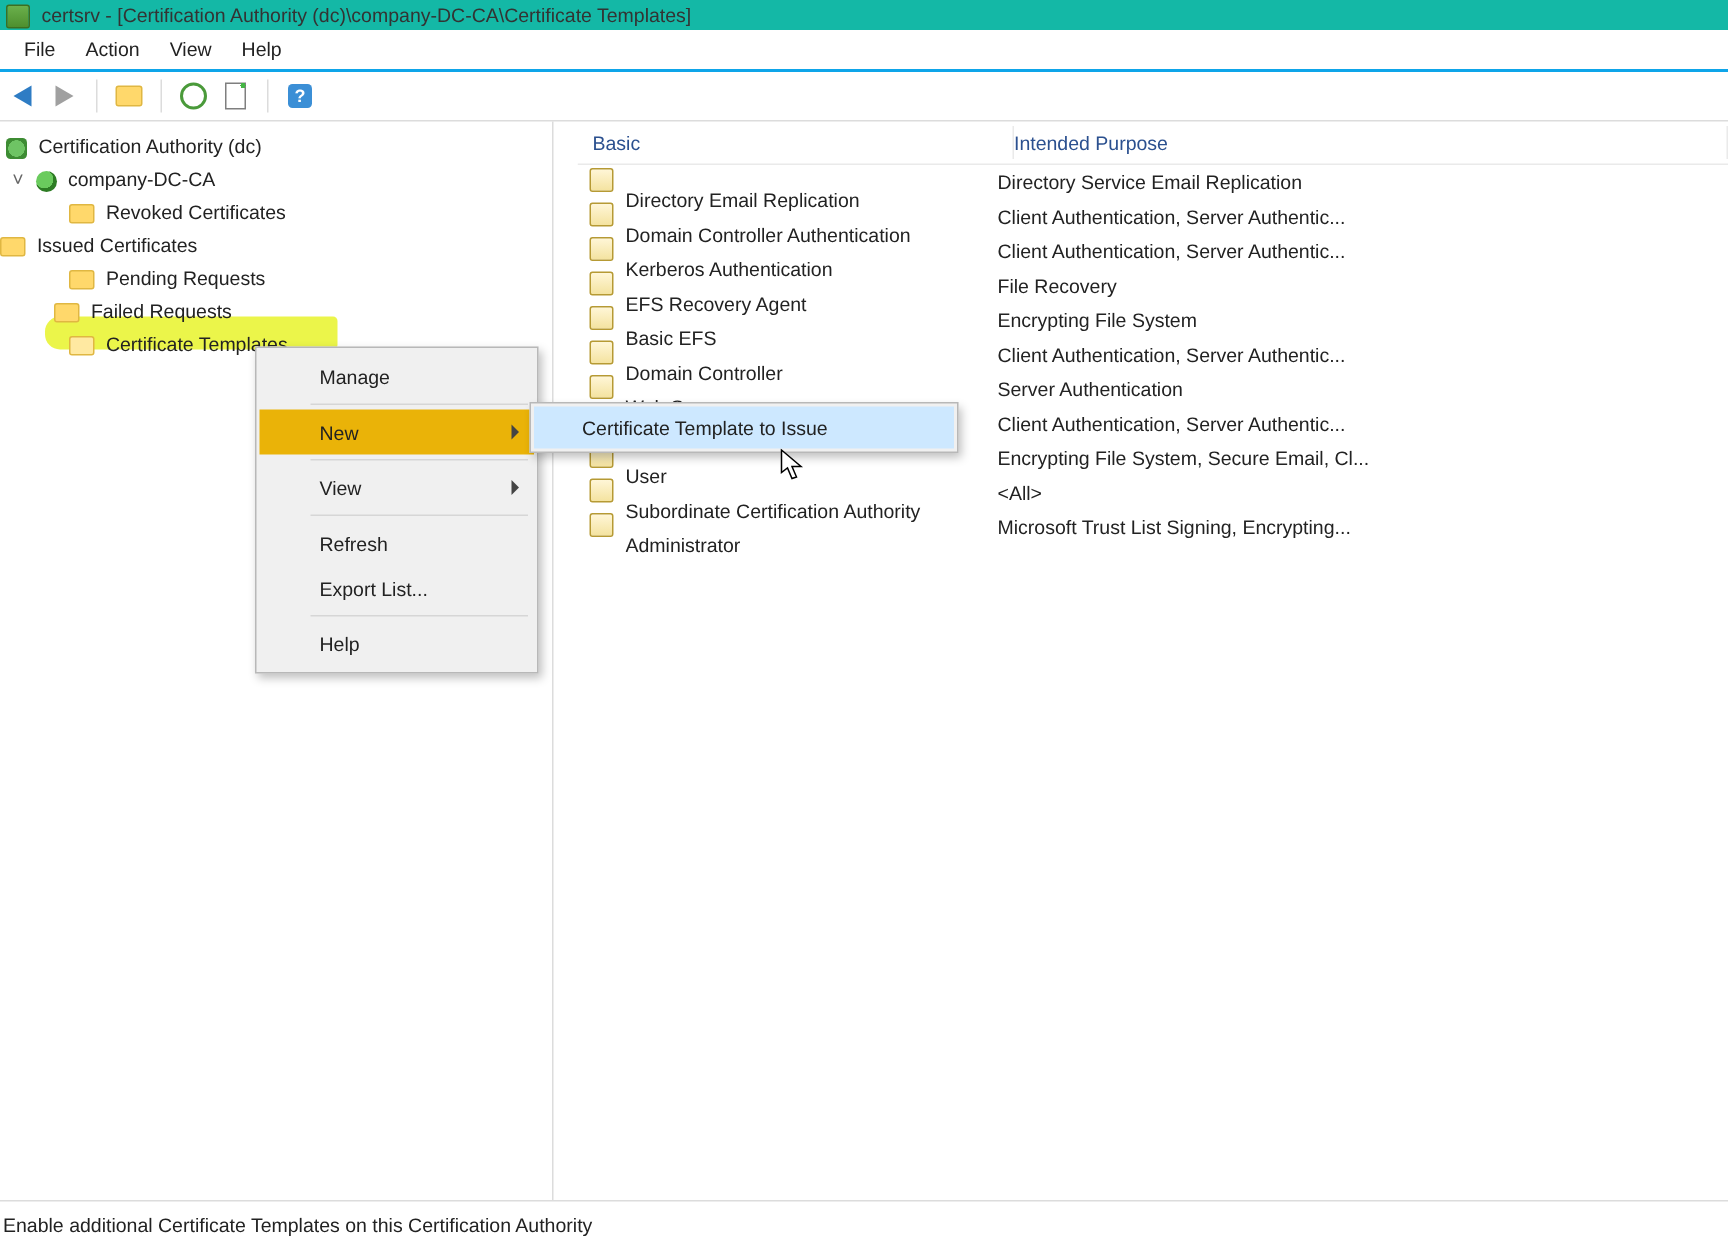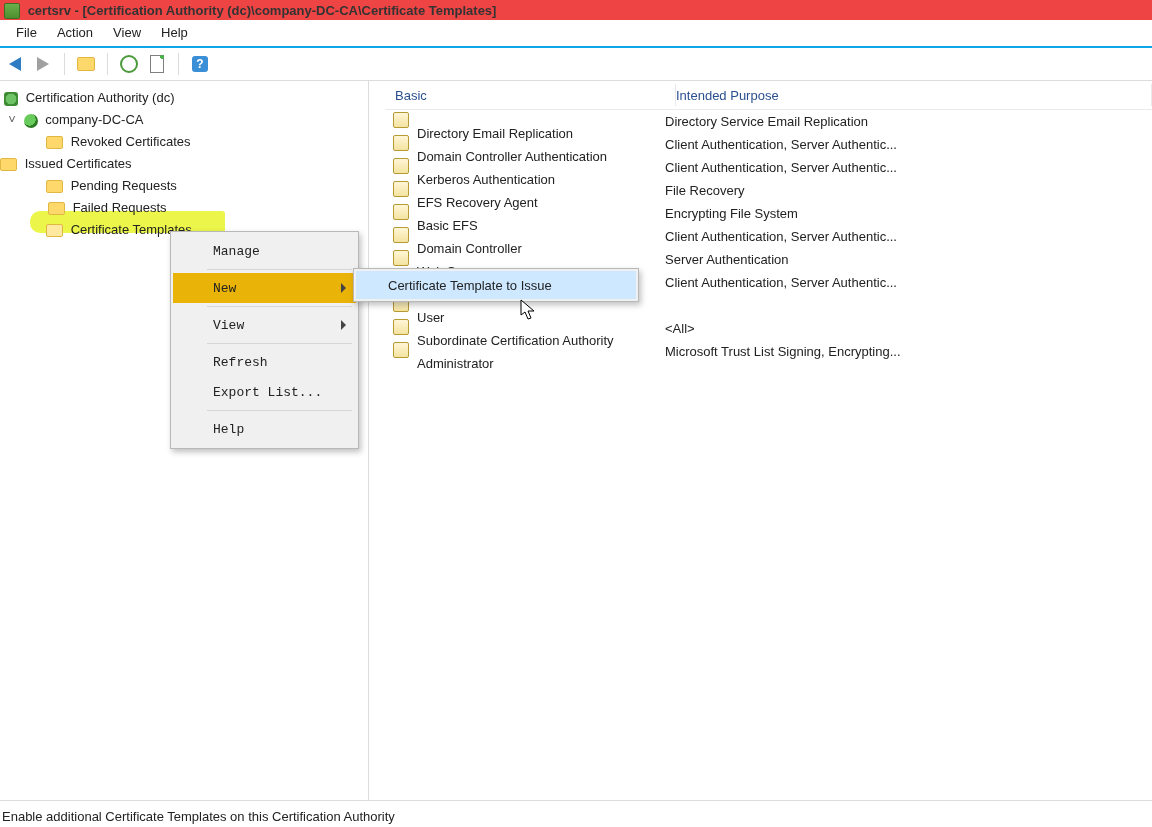--- a/index.html
+++ b/index.html
@@ -12,25 +12,24 @@
     color: #222;
     background: #fff;
     overflow: hidden;
   }
 
   
   .titlebar {
     height: 20px;
     line-height: 20px;
     padding-left: 4px;
-    background: #ef4444;
+    background: #14b8a6;
     color: #333;
     white-space: nowrap;
     overflow: hidden;
-    font-weight: bold;
   }
   .titlebar .app-icon {
     display: inline-block;
     width: 14px; height: 14px;
     vertical-align: middle;
     margin-right: 4px;
     background: linear-gradient(#6ab04c, #4e8f2e);
     border: 1px solid #3c6f22;
     border-radius: 2px;
   }
@@ -211,21 +210,20 @@
     border:1px solid #b8b8b8;
     box-shadow:2px 3px 6px rgba(0,0,0,.25);
     font-size:13px;
     z-index:10;
   }
   .context-menu.primary {
     left:170px;
     top:231px;
     width:183px;
     padding:4px 2px;
-    font-family:Liberation Mono, monospace;
   }
   .context-menu .citem {
     height:30px;
     padding-left:40px;
     display:flex;
     align-items:center;
     position:relative;
   }
   .context-menu .cdiv {
     height:1px;
@@ -356,21 +354,21 @@
       <span>Revoked Certificates</span>
     </div>
     <div class="tnode" style="">
       <span class="ico-fld"></span>
       <span>Issued Certificates</span>
     </div>
     <div class="tnode" style="padding-left:46px;">
       <span class="ico-fld"></span>
       <span>Pending Requests</span>
     </div>
-    <div class="tnode" style="padding-left:48px;">
+    <div class="tnode" style="padding-left:36px;">
       <span class="ico-fld"></span>
       <span>Failed Requests</span>
     </div>
     <div class="tnode" style="padding-left:46px;">
       <span class="ico-fld open"></span>
       <span>Certificate Templates</span>
     </div>
   </div>
 
   <div class="content-pane">
@@ -419,20 +417,21 @@
           <div class="cell-purpose">Server Authentication</div>
         </div>
         <div class="row">
           <div class="cell-icon"><span class="ico-template"></span></div>
           <div class="cell-name">Computer</div>
           <div class="cell-purpose">Client Authentication, Server Authentic...</div>
         </div>
         <div class="row">
           <div class="cell-icon"><span class="ico-template"></span></div>
           <div class="cell-name">User</div>
+          <div class="cell-purpose">Encrypting File System, Secure Email, Cl...</div>
         </div>
         <div class="row">
           <div class="cell-icon"><span class="ico-template"></span></div>
           <div class="cell-name">Subordinate Certification Authority</div>
           <div class="cell-purpose">&lt;All&gt;</div>
         </div>
         <div class="row">
           <div class="cell-icon"><span class="ico-template"></span></div>
           <div class="cell-name">Administrator</div>
           <div class="cell-purpose">Microsoft Trust List Signing, Encrypting...</div>

